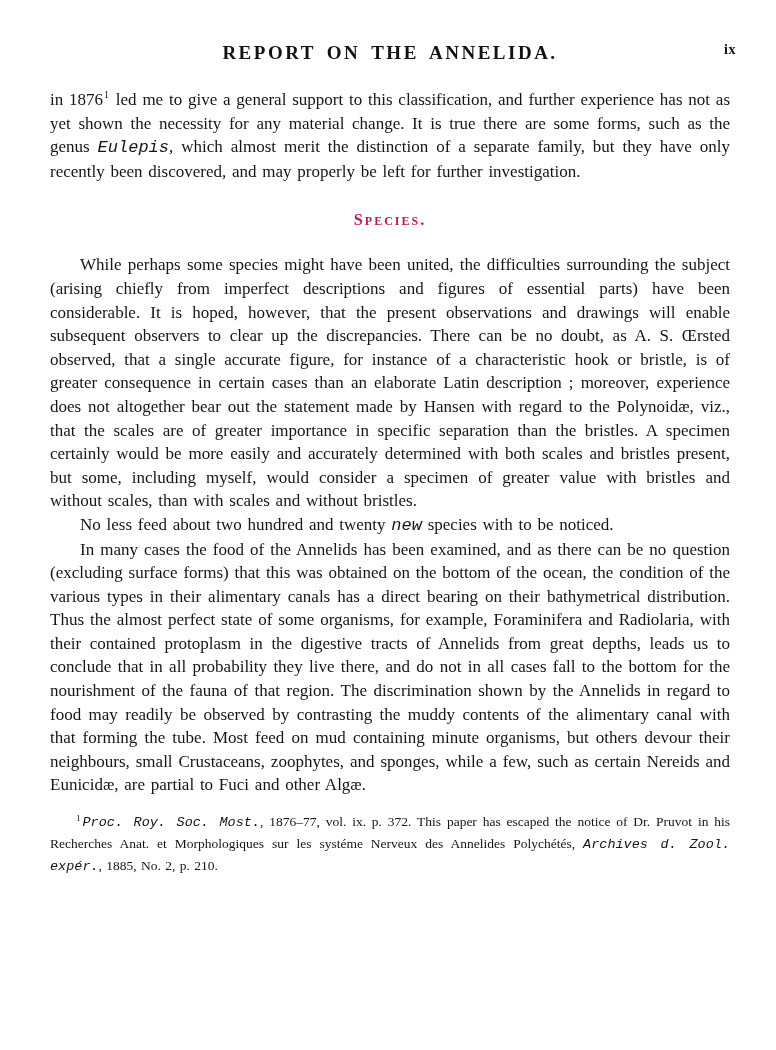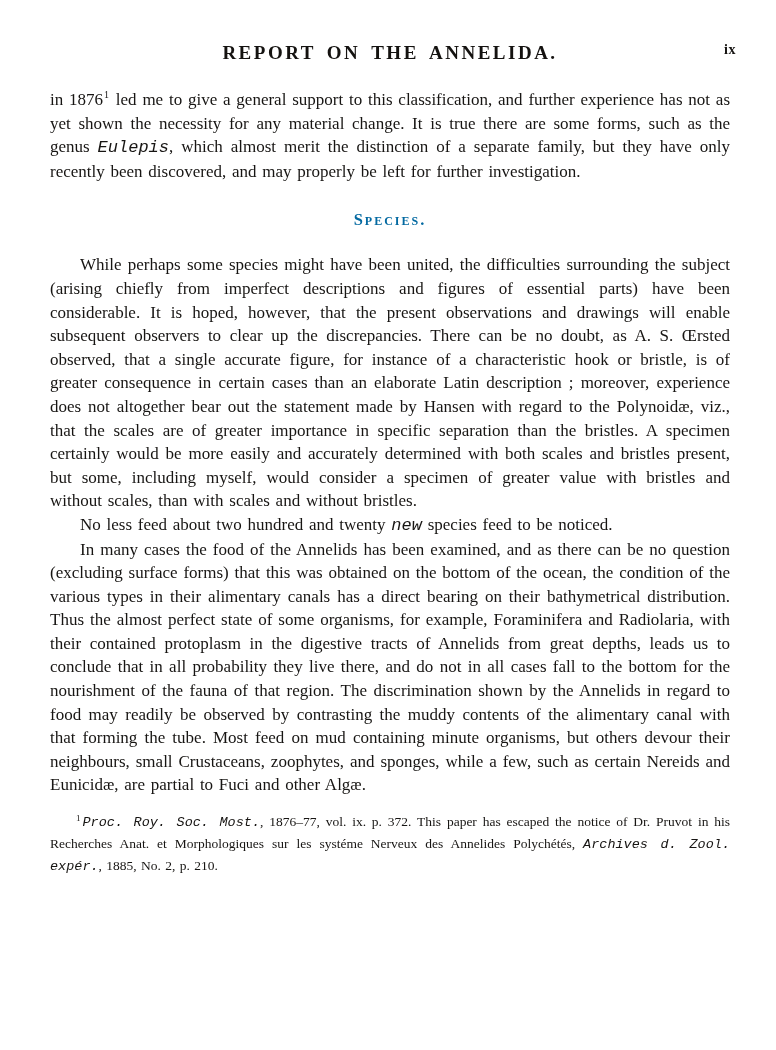--- a/index.html
+++ b/index.html
@@ -51,21 +51,21 @@
   p.noindent { text-indent: 0; }
   h2.section-heading {
     font-size: 16.5px;
     font-weight: 600;
     font-variant: small-caps;
     letter-spacing: 2px;
     word-spacing: 5px;
     text-align: center;
     margin-top: 27px;
     margin-bottom: 23px;
-    color: #0369a1;
+    color: #be185d;
   }
   sup.fn-ref {
     font-size: 10px;
     line-height: 0;
     vertical-align: super;
     padding: 0 1px;
   }
   .footnote {
     margin-top: 14px;
     font-size: 13.5px;
@@ -92,21 +92,21 @@
       <div class="running-title">REPORT ON THE ANNELIDA.</div>
       <div class="folio">ix</div>
     </div>
 
     <p class="body-para noindent"><span>in 1876</span><sup class="fn-ref">1</sup><span> led me to give a general support to this classification, and further experience has not as yet shown the necessity for any material change.  It is true there are some forms, such as the genus </span><i>Eulepis</i><span>, which almost merit the distinction of a separate family, but they have only recently been discovered, and may properly be left for further investigation.</span></p>
 
     <h2 class="section-heading">Species.</h2>
 
     <p class="body-para indent">While perhaps some species might have been united, the difficulties surrounding the subject (arising chiefly from imperfect descriptions and figures of essential parts) have been considerable.  It is hoped, however, that the present observations and drawings will enable subsequent observers to clear up the discrepancies.  There can be no doubt, as A. S. Œrsted observed, that a single accurate figure, for instance of a characteristic hook or bristle, is of greater consequence in certain cases than an elaborate Latin description ; moreover, experience does not altogether bear out the statement made by Hansen with regard to the Polynoidæ, viz., that the scales are of greater importance in specific separation than the bristles.  A specimen certainly would be more easily and accurately determined with both scales and bristles present, but some, including myself, would consider a specimen of greater value with bristles and without scales, than with scales and without bristles.</p>
 
-    <p class="body-para indent"><span>No less feed about two hundred and twenty </span><i>new</i><span> species feed to be noticed.</span></p>
+    <p class="body-para indent"><span>No less feed about two hundred and twenty </span><i>new</i><span> species with to be noticed.</span></p>
 
 
     <p class="body-para indent">In many cases the food of the Annelids has been examined, and as there can be no question (excluding surface forms) that this was obtained on the bottom of the ocean, the condition of the various types in their alimentary canals has a direct bearing on their bathymetrical distribution.  Thus the almost perfect state of some organisms, for example, Foraminifera and Radiolaria, with their contained protoplasm in the digestive tracts of Annelids from great depths, leads us to conclude that in all probability they live there, and do not in all cases fall to the bottom for the nourishment of the fauna of that region.  The discrimination shown by the Annelids in regard to food may readily be observed by contrasting the muddy contents of the alimentary canal with that forming the tube.  Most feed on mud containing minute organisms, but others devour their neighbours, small Crustaceans, zoophytes, and sponges, while a few, such as certain Nereids and Eunicidæ, are partial to Fuci and other Algæ.</p>
 
     <p class="footnote"><sup>1</sup><i>Proc. Roy. Soc. Most.</i><span>, 1876–77, vol. ix. p. 372.  This paper has escaped the notice of Dr. Pruvot in his Recherches Anat. et Morphologiques sur les systéme Nerveux des Annelides Polychétés, </span><i>Archives d. Zool. expér.</i><span>, 1885, No. 2, p. 210.</span></p>
 
   </div>
 </div>
 
 </body></html>

